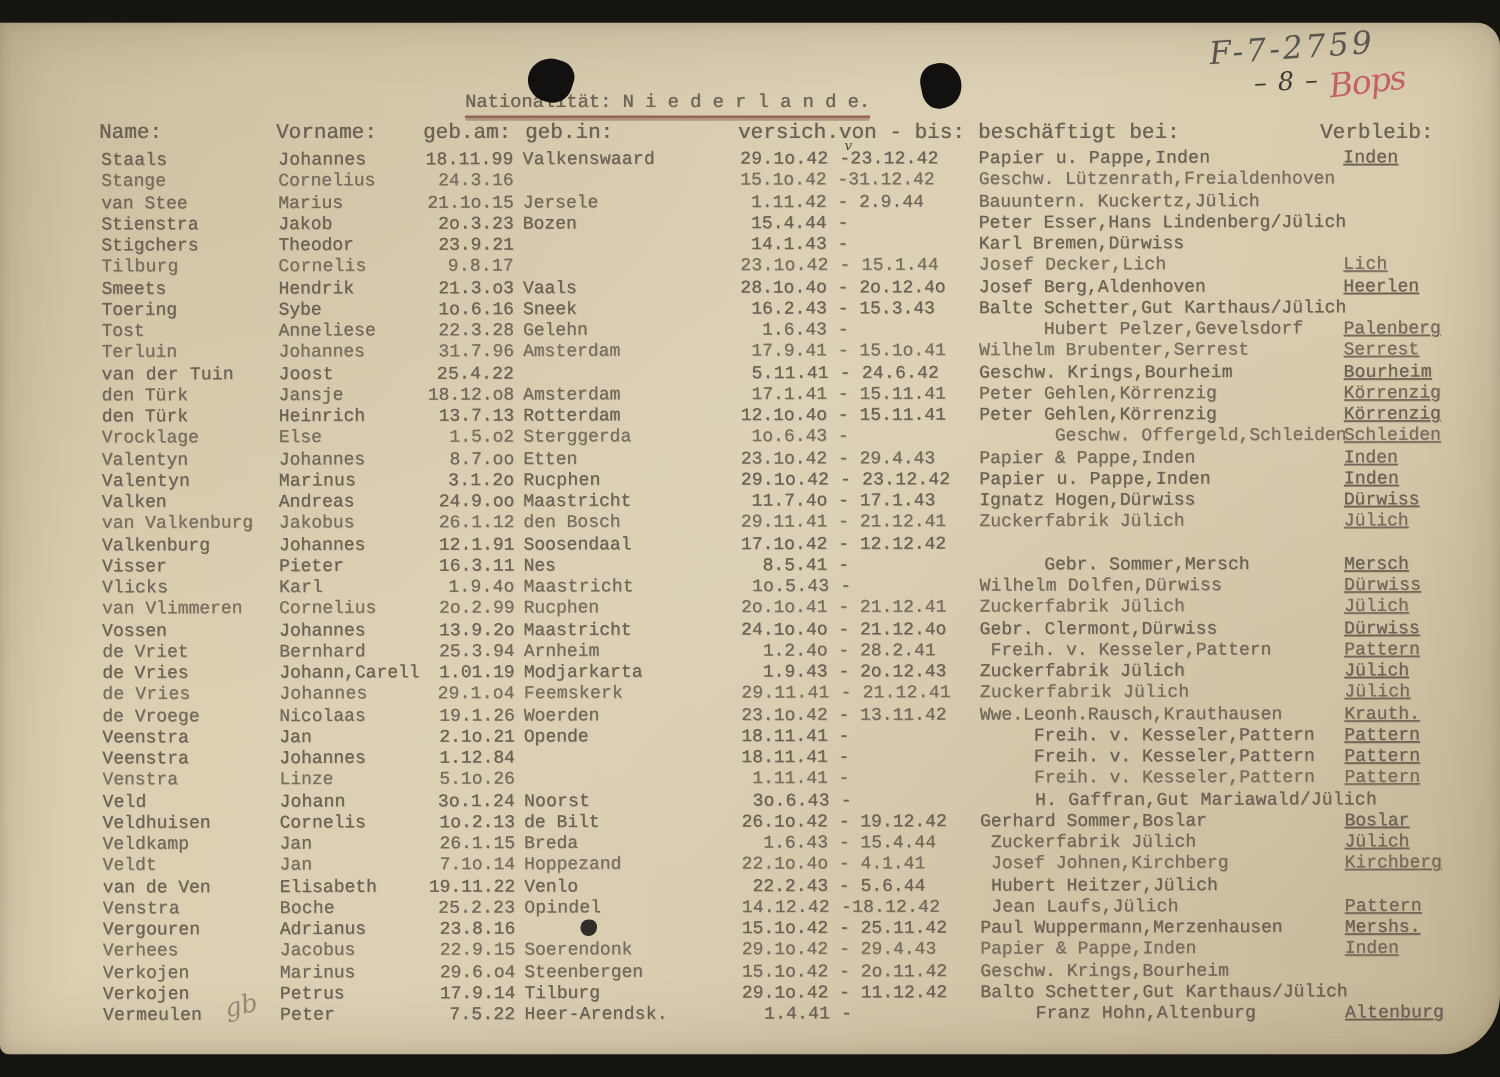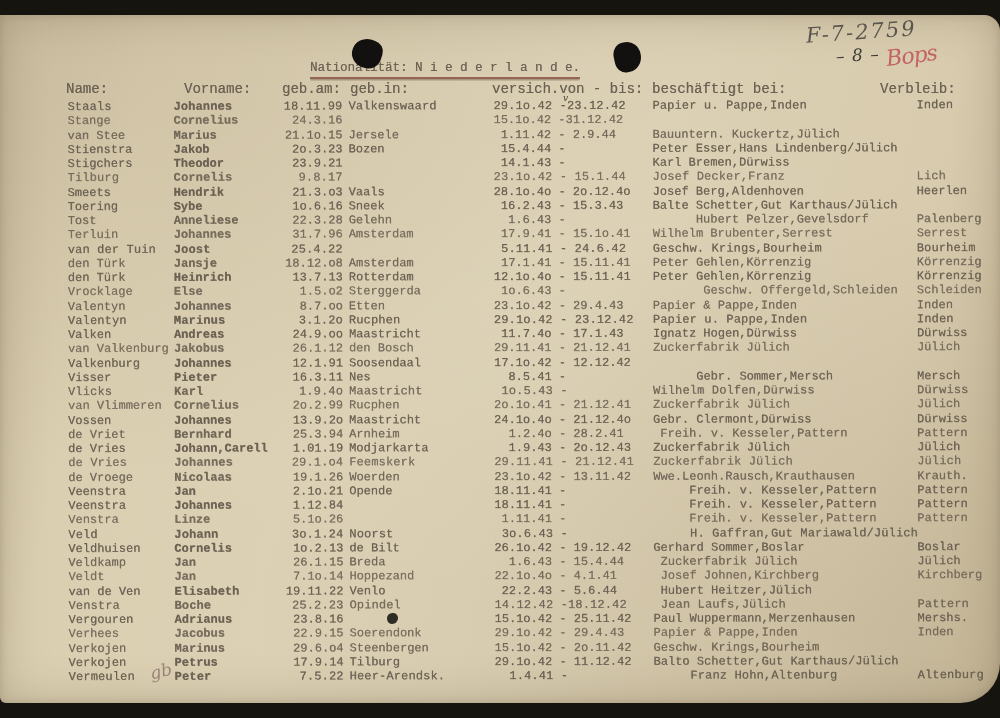--- a/index.html
+++ b/index.html
@@ -38,26 +38,26 @@
   .hdr{position:absolute;top:66px;left:0;width:100%;height:14px;font-size:14px;}
   .hdr span{position:absolute;white-space:pre;}
   
   #rows{position:absolute;left:0;top:84px;width:100%;height:590px;transform:rotate(-0.12deg);}
   .row{position:absolute;left:0;width:100%;height:14px;font-size:12px;}
   .row span{position:absolute;top:0;white-space:pre;}
   .row:nth-child(3n){opacity:.93;}
   .row:nth-child(4n+2){opacity:.88;}
   .row:nth-child(5n+1){letter-spacing:.15px;}
   .c-name{left:68px;}
-  .c-vorname{left:174px;font-weight:bold;}
+  .c-vorname{left:186px;}
   .c-gebam{left:283px;width:60px;text-align:right;}
   .c-gebin{left:349px;}
   .c-versich{left:494px;}
   .c-besch{left:653px;}
-  .c-verbleib{left:917px;}
+  .c-verbleib{left:896px;text-decoration:underline;}
   .hdr .h-name{left:66px;} .hdr .h-vorname{left:184px;} .hdr .h-gebam{left:282px;}
   .hdr .h-gebin{left:350px;} .hdr .h-versich{left:492px;} .hdr .h-besch{left:652px;}
   .hdr .h-verbleib{left:880px;}
 </style>
 </head>
 <body>
 
 <div class="stage">
   <div class="paper">
 
@@ -91,20 +91,21 @@
           <span class="c-gebin">Valkenswaard</span>
           <span class="c-versich">29.1o.42 -23.12.42</span>
           <span class="c-besch">Papier u. Pappe,Inden</span>
           <span class="c-verbleib">Inden</span>
         </div>
         <div class="row" style="top: 14.25px;">
           <span class="c-name">Stange</span>
           <span class="c-vorname">Cornelius</span>
           <span class="c-gebam">24.3.16</span>
           <span class="c-versich">15.1o.42 -31.12.42</span>
+          <span class="c-besch">Geschw. Lützenrath,Freialdenhoven</span>
         </div>
         <div class="row" style="top: 28.5px;">
           <span class="c-name">van Stee</span>
           <span class="c-vorname">Marius</span>
           <span class="c-gebam">21.1o.15</span>
           <span class="c-gebin">Jersele</span>
           <span class="c-versich"> 1.11.42 - 2.9.44</span>
           <span class="c-besch">Bauuntern. Kuckertz,Jülich</span>
         </div>
         <div class="row" style="top: 42.75px;">
@@ -120,21 +121,21 @@
           <span class="c-vorname">Theodor</span>
           <span class="c-gebam">23.9.21</span>
           <span class="c-versich"> 14.1.43 -</span>
           <span class="c-besch">Karl Bremen,Dürwiss</span>
         </div>
         <div class="row" style="top: 71.25px;">
           <span class="c-name">Tilburg</span>
           <span class="c-vorname">Cornelis</span>
           <span class="c-gebam">9.8.17</span>
           <span class="c-versich">23.1o.42 - 15.1.44</span>
-          <span class="c-besch">Josef Decker,Franz</span>
+          <span class="c-besch">Josef Decker,Lich</span>
           <span class="c-verbleib">Lich</span>
         </div>
         <div class="row" style="top: 85.5px;">
           <span class="c-name">Smeets</span>
           <span class="c-vorname">Hendrik</span>
           <span class="c-gebam">21.3.o3</span>
           <span class="c-gebin">Vaals</span>
           <span class="c-versich">28.1o.4o - 2o.12.4o</span>
           <span class="c-besch">Josef Berg,Aldenhoven</span>
           <span class="c-verbleib">Heerlen</span>

